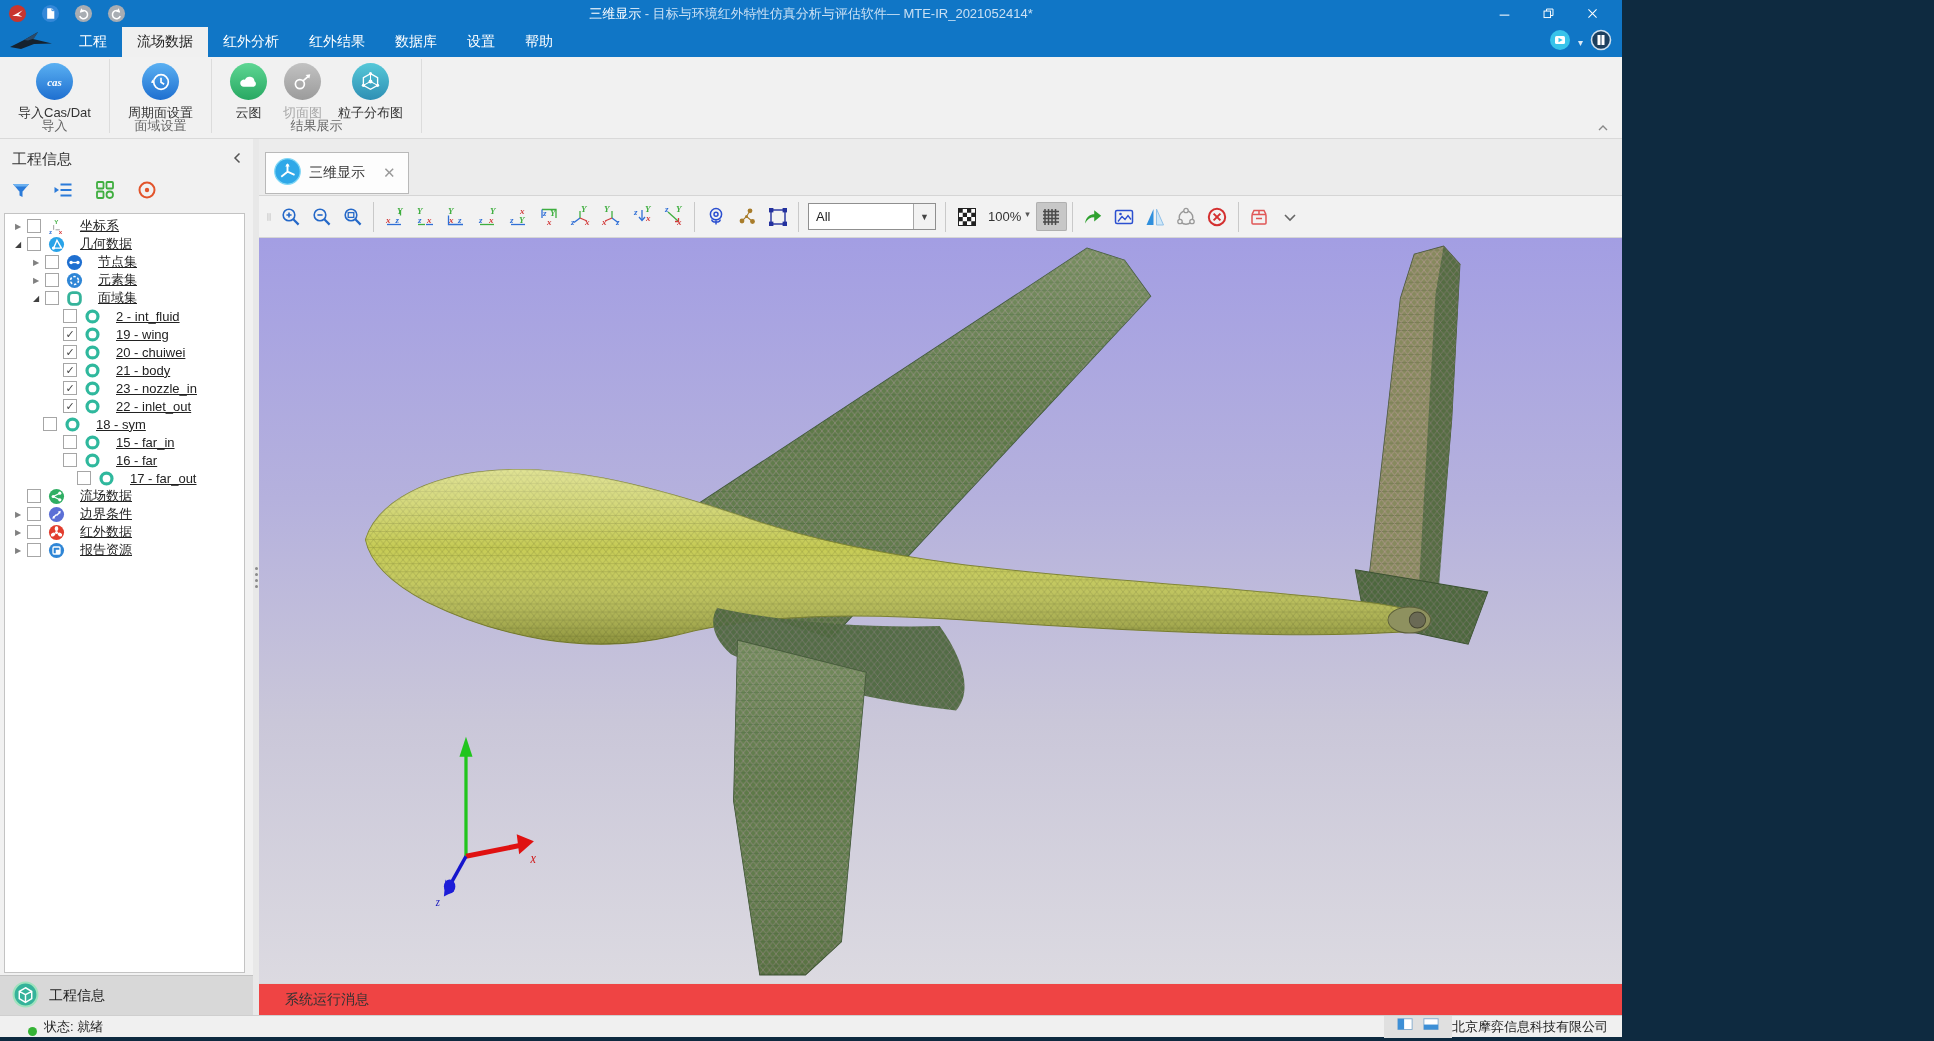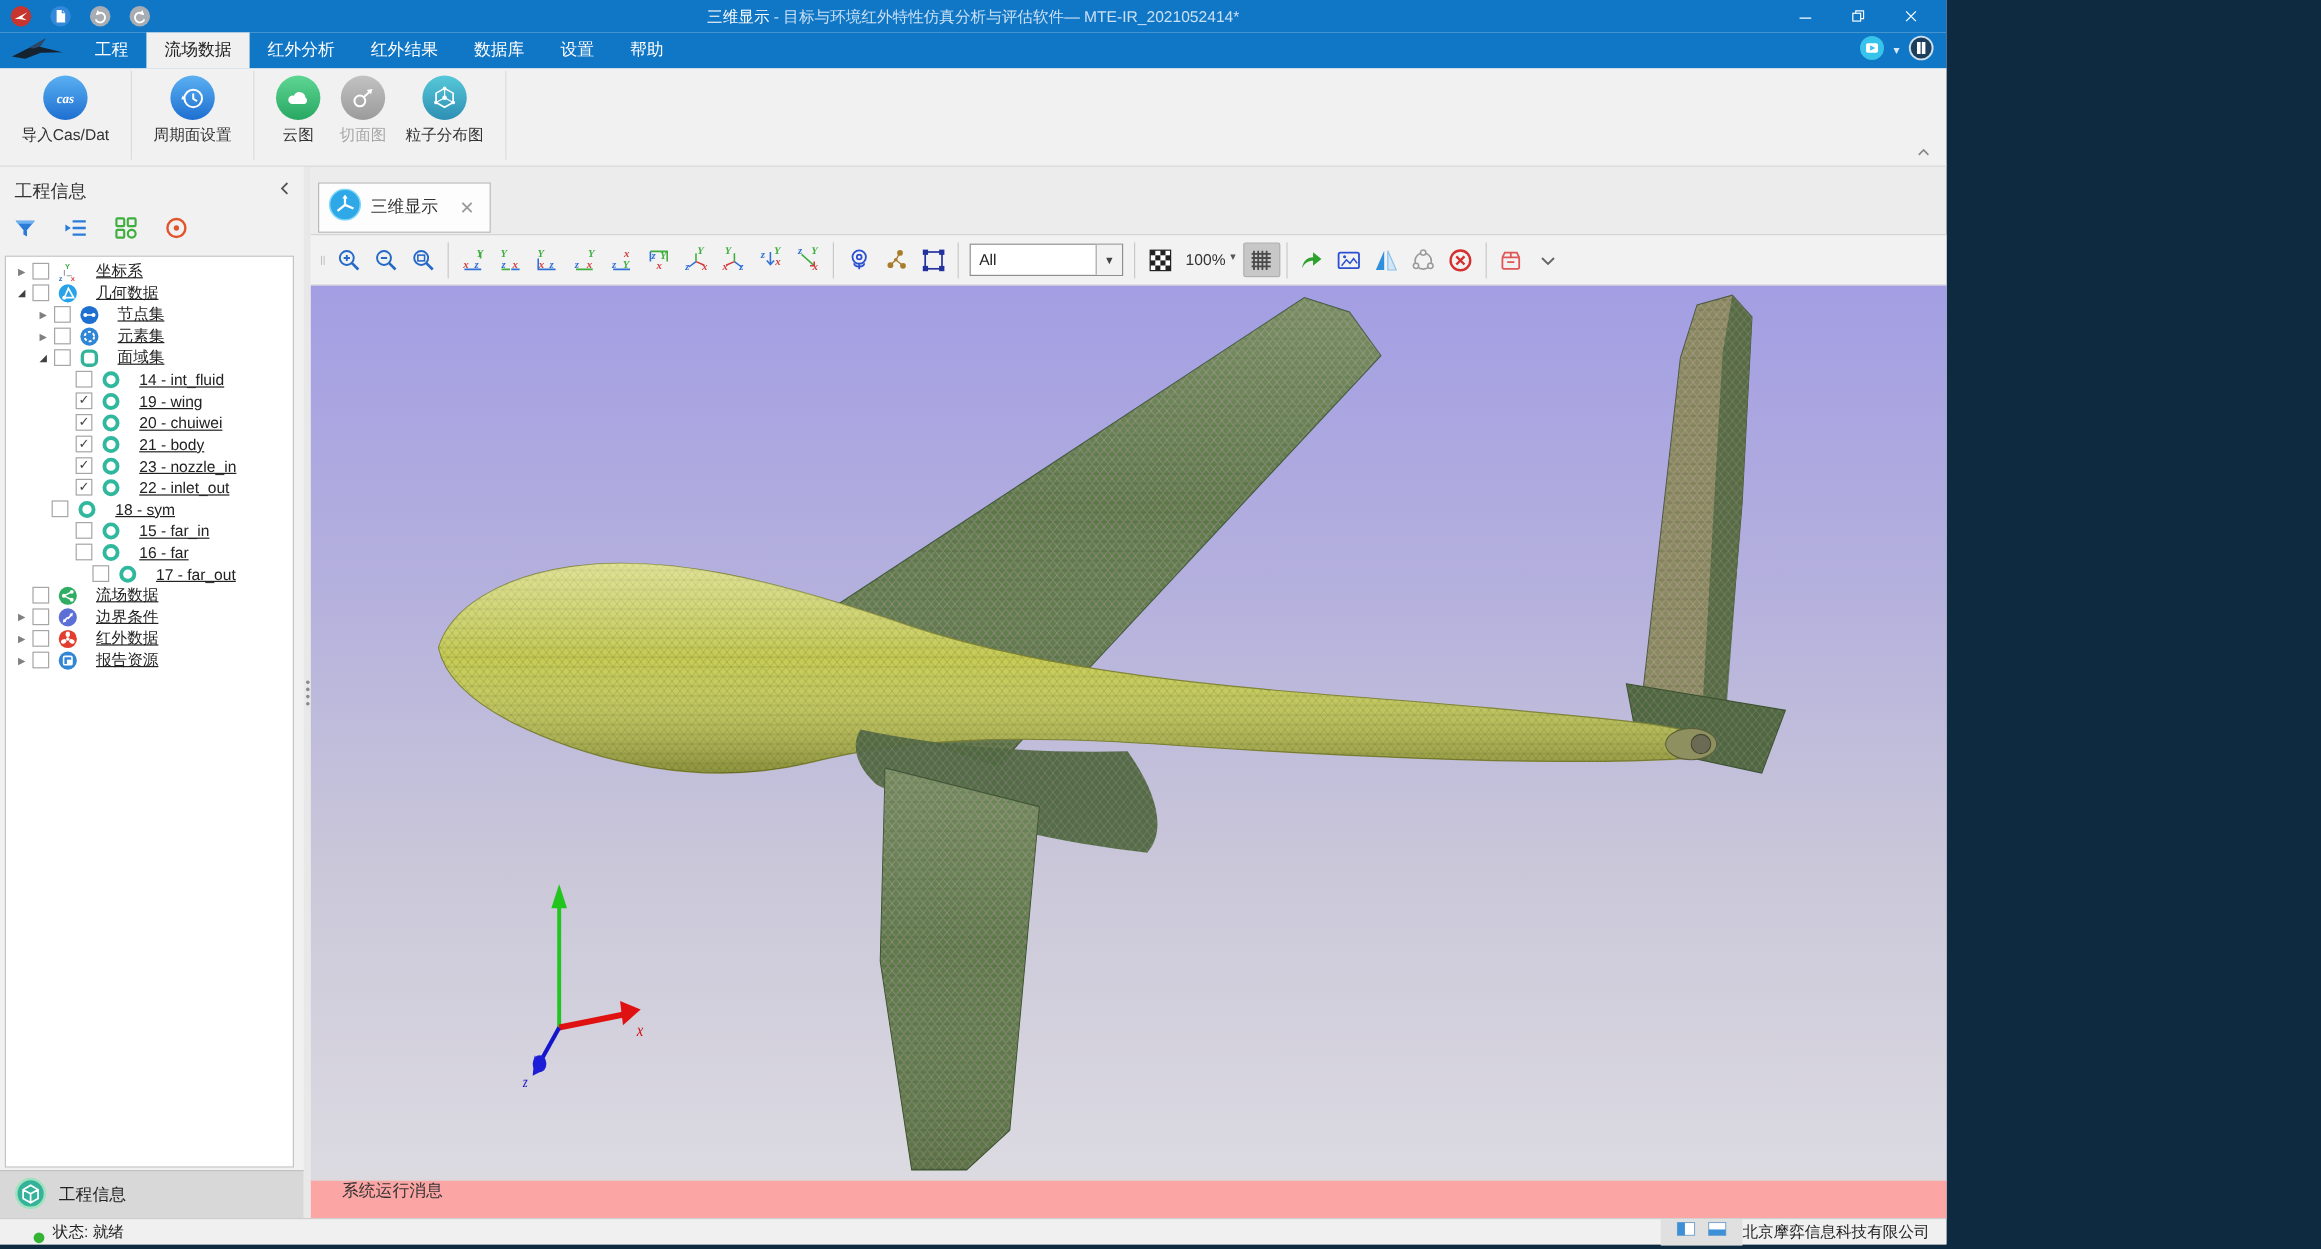--- a/index.html
+++ b/index.html
@@ -77,21 +77,21 @@
   .tb-handle{width:12px;height:29px;display:flex;align-items:center;justify-content:center;flex:none;}
   .combo{width:128px;height:27px;background:#fff;border:1px solid #8f8f8f;display:flex;align-items:center;margin:0 4px;flex:none;}
   .combo-val{flex:1;font-size:13px;color:#222;padding-left:7px;}
   .combo-btn{width:22px;height:25px;border-left:1px solid #a8a8a8;background:#f2f2f2;display:flex;align-items:center;justify-content:center;font-size:9px;color:#444;}
   .zoom-dd{display:flex;align-items:flex-start;gap:4px;padding:0 6px;font-size:13px;color:#333;flex:none;}
   .zoom-dd .car{font-size:9px;color:#555;}
 
   .viewport{flex:1;position:relative;background:linear-gradient(180deg,#a39ee3 0%,#b5b1dd 35%,#cac7d9 65%,#dcdae1 100%);min-height:0;}
   .viewport svg.scene{position:absolute;left:0;top:0;width:100%;height:100%;}
 
-  .msgbar{height:32px;background:#fca5a5;border-top:1px solid #d8d8d8;display:flex;padding-left:26px;font-size:14px;color:#333;}
+  .msgbar{height:32px;background:#ef4444;border-top:1px solid #d8d8d8;display:flex;align-items:center;padding-left:26px;font-size:14px;color:#333;}
 
   
   .statusbar{height:22px;background:#f0f0f0;border-top:1px solid #cfcfcf;display:flex;align-items:center;font-size:13px;color:#222;}
   .status-left{display:flex;align-items:flex-end;gap:7px;padding-left:28px;}
   .status-dot{width:9px;height:9px;border-radius:50%;background:#35b335;}
   .status-fill{flex:1;}
   .status-icons{display:flex;align-items:center;gap:8px;background:#e0e0e0;height:22px;padding:0 12px;}
   .status-icons svg{width:18px;height:16px;}
   .company{padding:0 14px 0 0;white-space:nowrap;}
 </style>
@@ -236,20 +236,28 @@
                 <circle cx="11" cy="3.5" r="1.5" fill="#fff"></circle>
                 <circle cx="4.2" cy="14.7" r="1.5" fill="#fff"></circle>
                 <circle cx="17.8" cy="14.7" r="1.5" fill="#fff"></circle>
               </svg>
             </div>
             <div class="rib-label">粒子分布图</div>
           </div>
         </div>
         <div class="rib-sep"></div>
       </div>
+    <div class="group-row" id="group-row">
+        <div class="group-label" style="width: 109px;">导入</div>
+        <div style="width: 1px;"></div>
+        <div class="group-label" style="width: 101px;">面域设置</div>
+        <div style="width: 1px;"></div>
+        <div class="group-label" style="width: 209px;">结果展示</div>
+        <div style="width: 1px;"></div>
+      </div>
     <div class="ribbon-collapse">
       <svg width="14" height="10" viewBox="0 0 14 10">
           <path d="M3,7 L7,3 L11,7" fill="none" stroke="#888" stroke-width="1.4"></path>
         </svg>
     </div>
   </div>
 
   <div class="content">
 
     <div class="left-panel">
@@ -345,21 +353,21 @@
               <span class="tree-label">面域集</span>
             </div>
             <div class="tree-row" style="padding-left: 42px;">
               <span class="tree-exp"></span>
               <span class="tree-cb"></span>
               <span class="tree-ico">
                 <svg viewBox="0 0 18 18">
                   <circle cx="9" cy="9" r="5.8" fill="none" stroke="#2fb89d" stroke-width="3.4"></circle>
                 </svg>
               </span>
-              <span class="tree-label">14 - int_fluid</span>
+              <span class="tree-label">2 - int_fluid</span>
             </div>
             <div class="tree-row" style="padding-left: 42px;">
               <span class="tree-exp"></span>
               <span class="tree-cb">✓</span>
               <span class="tree-ico">
                 <svg viewBox="0 0 18 18">
                   <circle cx="9" cy="9" r="5.8" fill="none" stroke="#2fb89d" stroke-width="3.4"></circle>
                 </svg>
               </span>
               <span class="tree-label">19 - wing</span>

